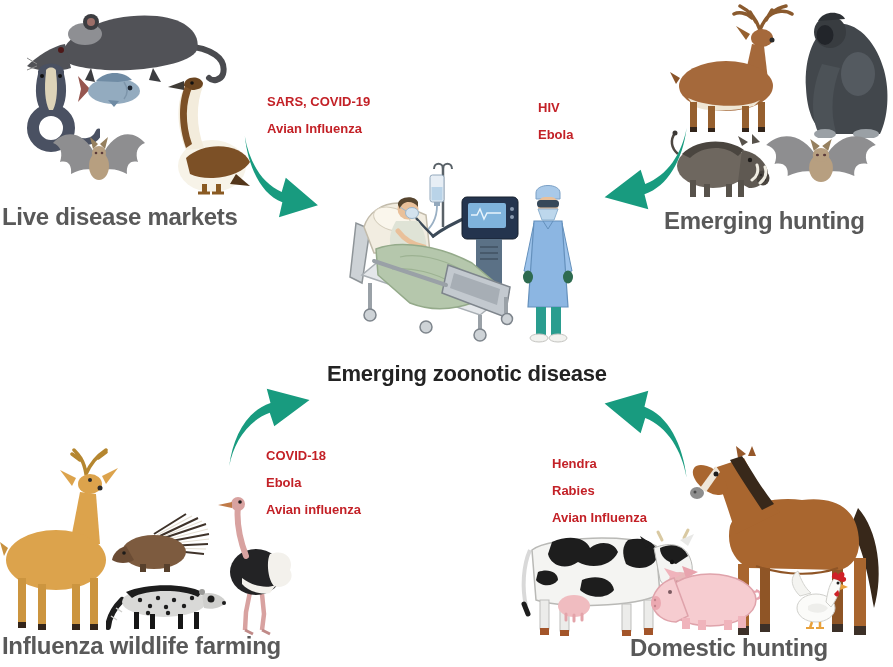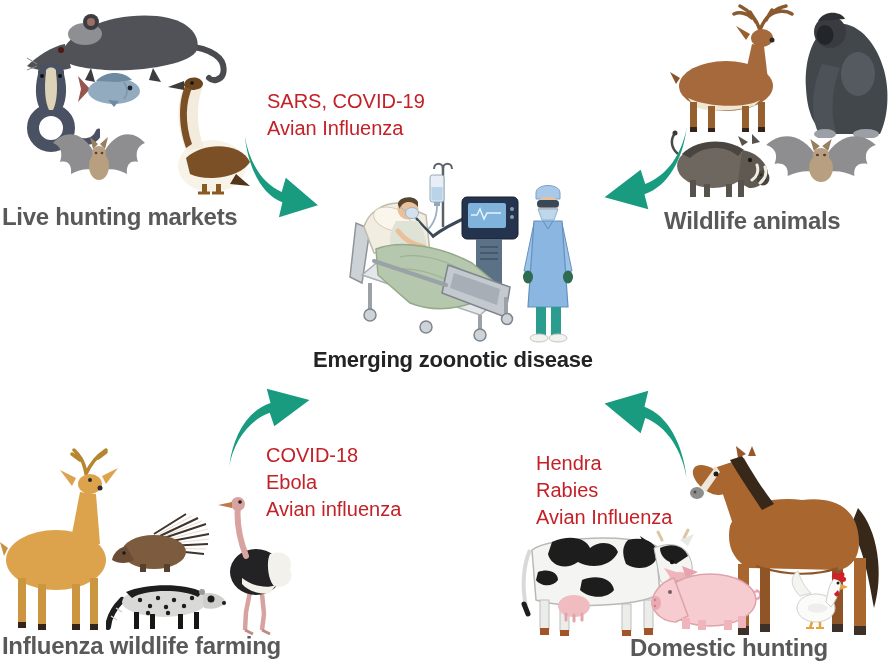--- a/index.html
+++ b/index.html
@@ -7,25 +7,25 @@
     position:relative;width:893px;height:667px;background:#fff;overflow:hidden;
     font-family:"Liberation Sans","DejaVu Sans",sans-serif;
   }
   .layer{position:absolute;left:0;top:0;width:100%;height:100%;}
   .icon{position:absolute;}
   .group-label{
     position:absolute;margin:0;font-size:24px;font-weight:700;letter-spacing:-0.3px;
     color:var(--group-label-gray,#595959);white-space:nowrap;
   }
   .disease{
-    position:absolute;font-size:20px;font-weight:400;line-height:27px;
+    position:absolute;font-size:13px;font-weight:700;line-height:27px;
     color:var(--disease-red,#c32127);white-space:nowrap;
   }
   .fig-title{
-    position:absolute;margin:3px;font-size:22px;font-weight:700;letter-spacing:-0.2px;
+    position:absolute;margin:17px;font-size:22px;font-weight:700;letter-spacing:-0.2px;
     color:var(--title-dark,#232323);white-space:nowrap;
   }
   .arrow path{fill:var(--arrow-green,#189b7f);}
 </style>
 </head>
 <body>
 
 <div class="canvas">
 
   <section class="layer">
@@ -72,21 +72,21 @@
       <path d="M78,100 L92,112 L72,110 Z" fill="#53361a"></path>
       <path d="M28,76 C18,52 18,26 28,10 C33,3 44,4 45,12 C38,30 38,52 46,74 Z" fill="#f3ecdc"></path>
       <path d="M28,10 C20,26 20,52 28,74 L34,70 C27,50 27,28 35,12 Z" fill="#7c5026"></path>
       <path d="M26,12 C25,3 41,0 45,9 C45,14 40,16 34,16 Z" fill="#6b4520"></path>
       <path d="M26,7 L10,13 L26,16 Z" fill="#3f3b36"></path>
       <circle cx="34" cy="9" r="1.8" fill="#111"></circle>
       <rect x="44" y="110" width="5" height="9" fill="#8a5a22"></rect>
         <rect x="58" y="110" width="5" height="9" fill="#8a5a22"></rect>
       <path d="M40,119 h12 M54,119 h12" stroke="#8a5a22" stroke-width="3"></path>
     </svg>
-    <h2 class="group-label" style="left:2px;top:203px">Live hunting markets</h2>
+    <h2 class="group-label" style="left:2px;top:203px">Live disease markets</h2>
     <div class="disease" style="left:267px;top:88px">
       <div>SARS, COVID-19</div>
       <div>Avian Influenza</div>
     </div>
     <svg class="icon arrow" style="left:240px;top:136px;width:82px;height:82px" viewBox="0 0 120 110" preserveAspectRatio="none">
       <path d="M7,0 C13,34 32,64 61,75 L67,56 L114,93 L57,109 L62,89 C31,78 12,42 7,0 Z"></path>
     </svg>
   </section>
 
   <section class="layer">
@@ -137,21 +137,25 @@
     </svg>
     <svg class="icon" style="left:765px;top:128px;width:112px;height:68px" viewBox="0 0 94 68" preserveAspectRatio="none">
       <path d="M44,30 C33,6 14,2 1,17 C9,20 11,27 8,36 C16,34 20,39 19,48 C28,43 37,42 44,45 Z" fill="#8e8e90"></path>
       <path d="M50,30 C61,6 80,2 93,17 C85,20 83,27 86,36 C78,34 74,39 75,48 C66,43 57,42 50,45 Z" fill="#8e8e90"></path>
       <ellipse cx="47" cy="40" rx="10" ry="14" fill="#b79f80"></ellipse>
       <circle cx="47" cy="27" r="7" fill="#b79f80"></circle>
       <path d="M41,23 L38,11 L46,18 Z M53,23 L56,11 L48,18 Z" fill="#96805f"></path>
       <circle cx="44" cy="27" r="1.3" fill="#5a3a3a"></circle>
         <circle cx="50" cy="27" r="1.3" fill="#5a3a3a"></circle>
     </svg>
-    <h2 class="group-label" style="left:664px;top:207px">Wildlife animals</h2>
+    <h2 class="group-label" style="left:664px;top:207px">Emerging hunting</h2>
+    <div class="disease" style="left:538px;top:94px">
+      <div>HIV</div>
+      <div>Ebola</div>
+    </div>
     <svg class="icon arrow" style="left:600px;top:128px;width:92px;height:82px" viewBox="0 0 120 110" preserveAspectRatio="none">
       <g transform="translate(120,0) scale(-1,1)">
           <path d="M7,0 C13,34 32,64 61,75 L67,56 L114,93 L57,109 L62,89 C31,78 12,42 7,0 Z"></path>
         </g>
     </svg>
   </section>
 
   <section class="layer">
     <svg class="icon" style="left:0px;top:448px;width:138px;height:188px" viewBox="0 0 138 188" preserveAspectRatio="none">
       <path d="M86,26 C84,12 78,6 74,2 M86,26 C92,12 100,6 106,2 M80,12 L72,6 M98,10 L106,4" stroke="#b5862f" stroke-width="3.5" fill="none" stroke-linecap="round"></path>
@@ -299,21 +303,21 @@
       <path d="M38,32 C40,20 42,13 46,9 C51,9 54,13 52,18 C50,26 47,32 43,37 Z" fill="#fbfbf9" stroke="#cfcfcb" stroke-width="1"></path>
       <path d="M44,8 C43,2 49,0 50,5 C53,0 58,2 56,7 C59,7 59,12 55,12 Z" fill="#cf2127"></path>
       <path d="M53,14 L60,17 L52,20 Z" fill="#e8a13c"></path>
       <path d="M50,20 C53,26 49,29 46,24 Z" fill="#cf2127"></path>
       <circle cx="50" cy="13" r="1.5" fill="#1d1d1d"></circle>
       <path d="M20,36 C26,32 36,33 40,38 C36,44 26,44 20,40 Z" fill="#eeeeeb"></path>
       <path d="M24,52 L22,58 M32,52 L32,58" stroke="#e8a13c" stroke-width="2.5"></path>
       <path d="M18,58 h8 M28,58 h8" stroke="#e8a13c" stroke-width="2"></path>
     </svg>
     <h2 class="group-label" style="left:630px;top:634px">Domestic hunting</h2>
-    <div class="disease" style="left:536px;top:450px">
+    <div class="disease" style="left:552px;top:450px">
       <div>Hendra</div>
       <div>Rabies</div>
       <div>Avian Influenza</div>
     </div>
     <svg class="icon arrow" style="left:600px;top:390px;width:92px;height:88px" viewBox="0 0 120 110" preserveAspectRatio="none">
       <g transform="translate(120,110) scale(-1,-1)">
           <path d="M7,0 C13,34 32,64 61,75 L67,56 L114,93 L57,109 L62,89 C31,78 12,42 7,0 Z"></path>
         </g>
     </svg>
   </section>

